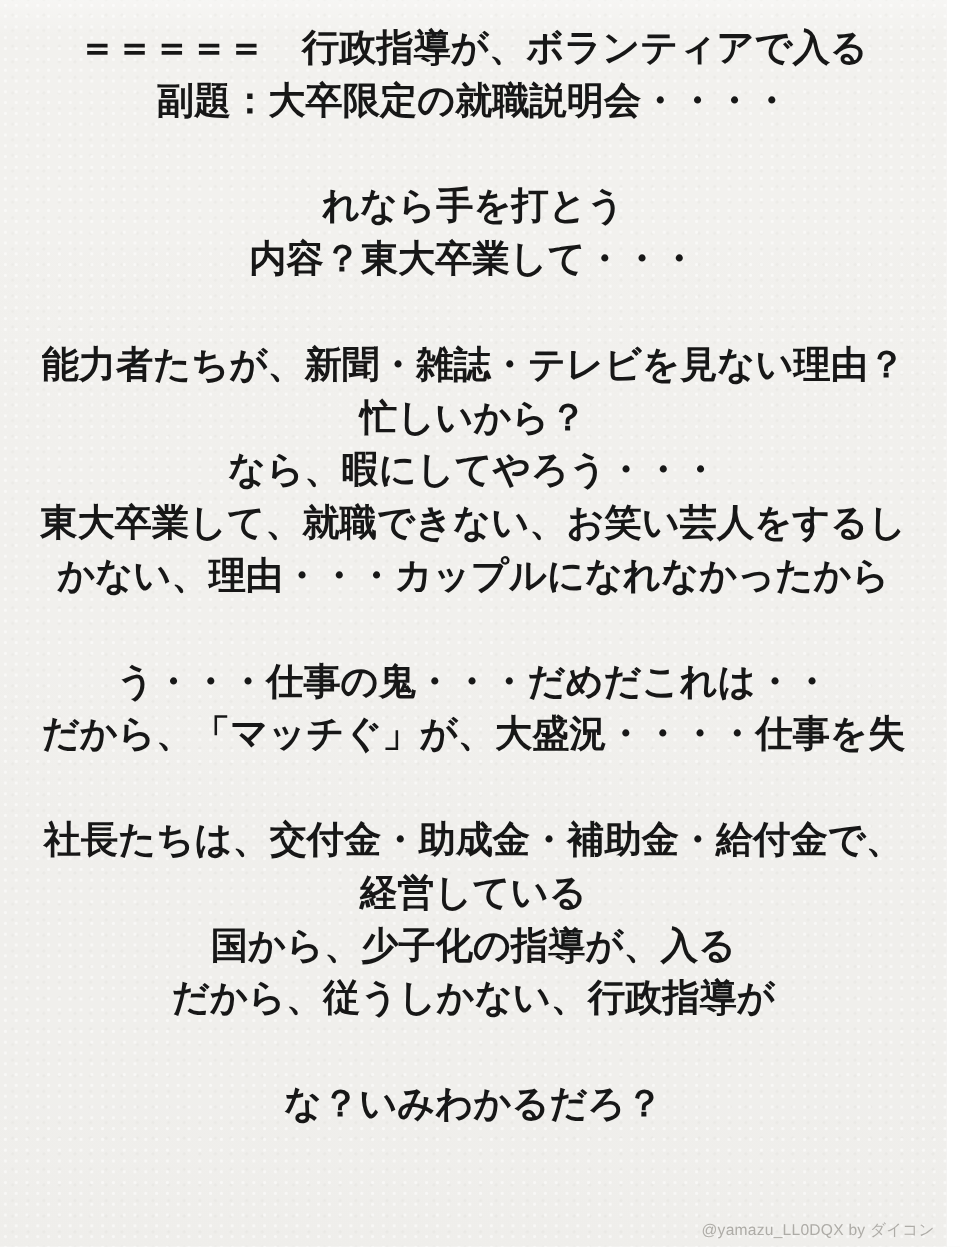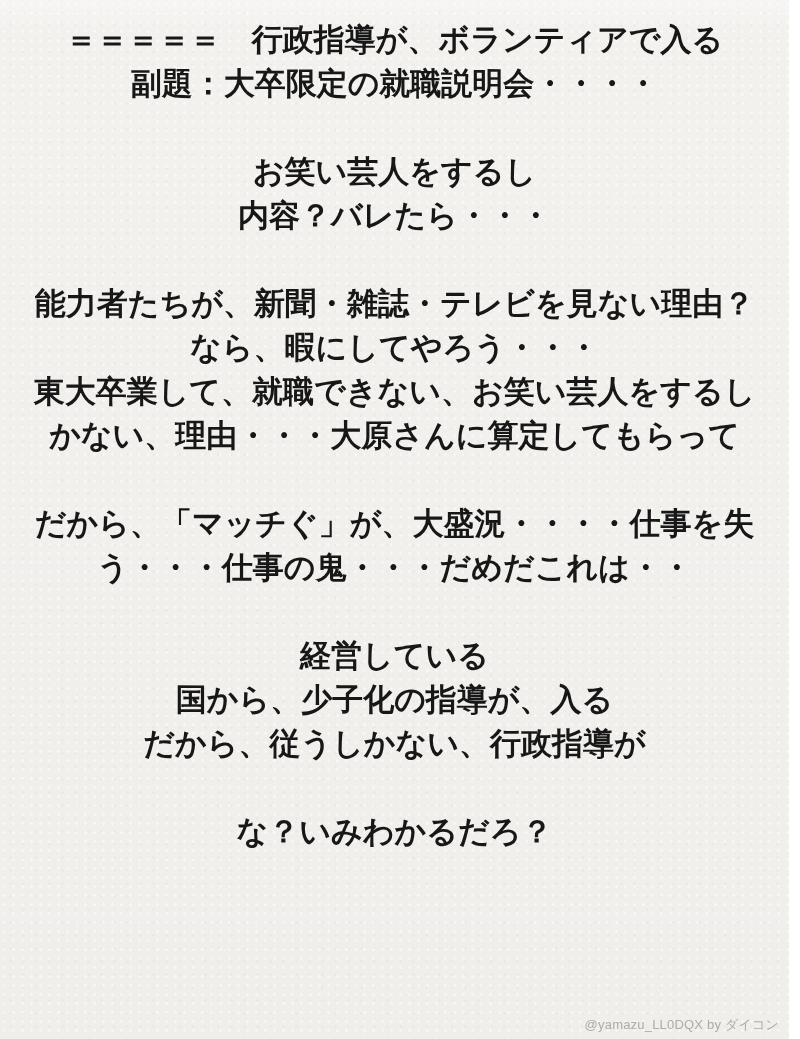--- a/index.html
+++ b/index.html
@@ -59,34 +59,36 @@
 </head>
 <body>
 
 <div class="page" style="background-color: rgb(242, 241, 238);">
   <div class="content" id="document-content" style="color: rgb(23, 23, 23);">
       <div class="paragraph">
         <div class="line">＝＝＝＝＝　行政指導が、ボランティアで入る</div>
         <div class="line">副題：大卒限定の就職説明会・・・・</div>
       </div>
       <div class="paragraph">
-        <div class="line">お笑い芸人をするし</div>
-        <div class="line">内容？バレたら・・・</div>
+        <div class="line">れなら手を打とう</div>
+        <div class="line">内容？東大卒業して・・・</div>
       </div>
       <div class="paragraph">
         <div class="line">能力者たちが、新聞・雑誌・テレビを見ない理由？</div>
+        <div class="line">忙しいから？</div>
         <div class="line">なら、暇にしてやろう・・・</div>
         <div class="line">東大卒業して、就職できない、お笑い芸人をするし</div>
-        <div class="line">かない、理由・・・大原さんに算定してもらって</div>
+        <div class="line">かない、理由・・・カップルになれなかったから</div>
       </div>
       <div class="paragraph">
+        <div class="line">う・・・仕事の鬼・・・だめだこれは・・</div>
         <div class="line">だから、「マッチぐ」が、大盛況・・・・仕事を失</div>
-        <div class="line">う・・・仕事の鬼・・・だめだこれは・・</div>
       </div>
       <div class="paragraph">
+        <div class="line">社長たちは、交付金・助成金・補助金・給付金で、</div>
         <div class="line">経営している</div>
         <div class="line">国から、少子化の指導が、入る</div>
         <div class="line">だから、従うしかない、行政指導が</div>
       </div>
       <div class="paragraph">
         <div class="line">な？いみわかるだろ？</div>
       </div>
     </div>
   <div class="watermark" style="color: rgb(174, 172, 167);">@yamazu_LL0DQX by ダイコン</div>
 </div>

